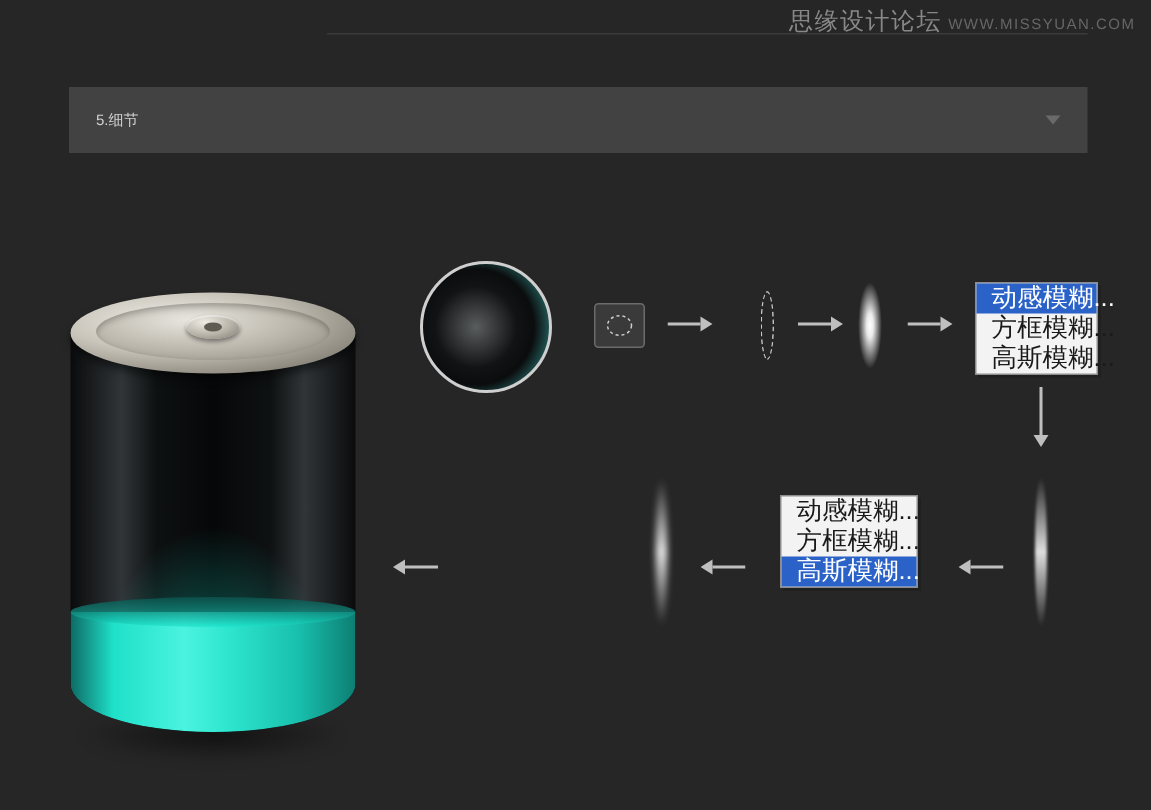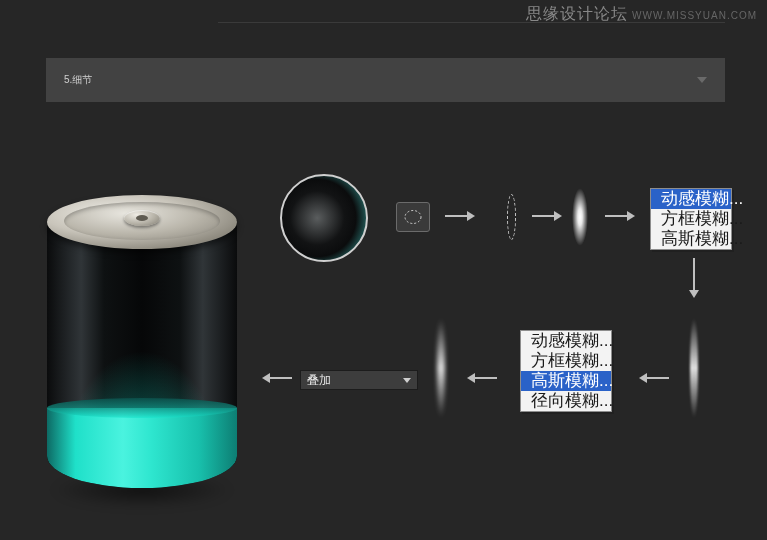--- a/index.html
+++ b/index.html
@@ -128,36 +128,31 @@
       <svg width="30" height="16">
         <polygon points="8,3 0,8 8,13" fill="#bfbfbf"></polygon>
         <line x1="8" y1="8" x2="30" y2="8" stroke="#bfbfbf" stroke-width="2"></line>
       </svg>
     </div>
 
   <div class="menu menu2">
     <div class="mi">动感模糊...</div>
     <div class="mi">方框模糊...</div>
     <div class="mi sel">高斯模糊...</div>
-    <div class="mi">径向模糊...</div>
   </div>
 
   <div class="arrow ar-l2">
       <svg width="30" height="16">
         <polygon points="8,3 0,8 8,13" fill="#bfbfbf"></polygon>
         <line x1="8" y1="8" x2="30" y2="8" stroke="#bfbfbf" stroke-width="2"></line>
       </svg>
     </div>
 
   <div class="streak streak-l"></div>
 
-  <div class="dd">
-    <span>叠加</span>
-    <span class="dd-ch"></span>
-  </div>
 
   <div class="arrow ar-l3">
       <svg width="30" height="16">
         <polygon points="8,3 0,8 8,13" fill="#bfbfbf"></polygon>
         <line x1="8" y1="8" x2="30" y2="8" stroke="#bfbfbf" stroke-width="2"></line>
       </svg>
     </div>
 
 </div>
 

